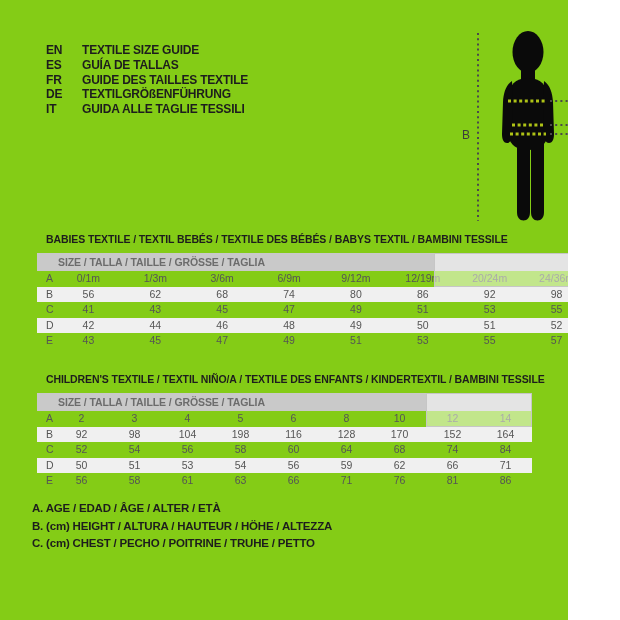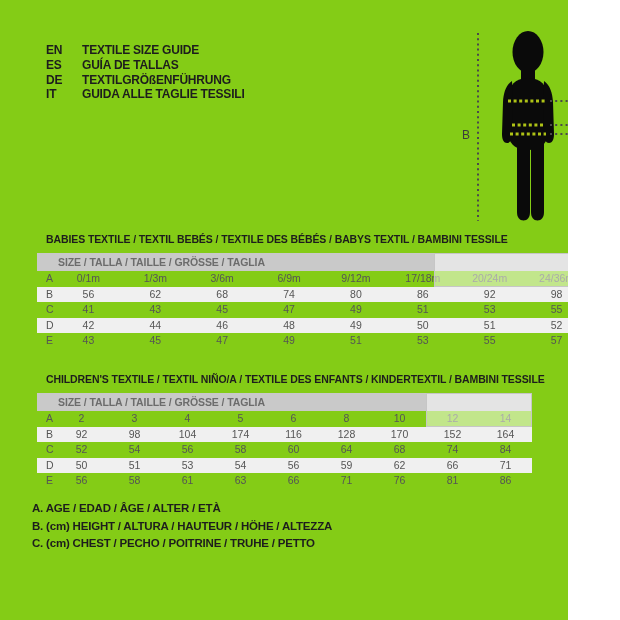--- a/index.html
+++ b/index.html
@@ -42,20 +42,24 @@
 
   <div class="lang-block">
 
   <div class="lang-row">
       <span class="lang-code">EN</span>
       <span class="lang-title">TEXTILE SIZE GUIDE</span>
     </div>
       <div class="lang-row">
       <span class="lang-code">ES</span>
       <span class="lang-title">GUÍA DE TALLAS</span>
+    </div>
+      <div class="lang-row">
+      <span class="lang-code">FR</span>
+      <span class="lang-title">GUIDE DES TAILLES TEXTILE</span>
     </div>
       <div class="lang-row">
       <span class="lang-code">DE</span>
       <span class="lang-title">TEXTILGRÖßENFÜHRUNG</span>
     </div>
       <div class="lang-row">
       <span class="lang-code">IT</span>
       <span class="lang-title">GUIDA ALLE TAGLIE TESSILI</span>
     </div>
     </div>
@@ -100,21 +104,21 @@
         <tr>
           <td class="band" colspan="9">SIZE / TALLA / TAILLE / GRÖSSE / TAGLIA</td>
         </tr>
       <tr>
             <td class="lab">A</td>
             <td>0/1m</td>
             <td>1/3m</td>
             <td>3/6m</td>
             <td>6/9m</td>
             <td>9/12m</td>
-            <td>17/18m</td>
+            <td>12/19m</td>
             <td>20/24m</td>
             <td>24/36m</td>
           </tr>
           <tr class="stripe">
             <td class="lab">B</td>
             <td>56</td>
             <td>62</td>
             <td>68</td>
             <td>74</td>
             <td>80</td>
@@ -180,21 +184,21 @@
             <td>8</td>
             <td>10</td>
             <td>12</td>
             <td>14</td>
           </tr>
           <tr class="stripe">
             <td class="lab">B</td>
             <td>92</td>
             <td>98</td>
             <td>104</td>
-            <td>174</td>
+            <td>198</td>
             <td>116</td>
             <td>128</td>
             <td>170</td>
             <td>152</td>
             <td>164</td>
           </tr>
           <tr>
             <td class="lab">C</td>
             <td>52</td>
             <td>54</td>

